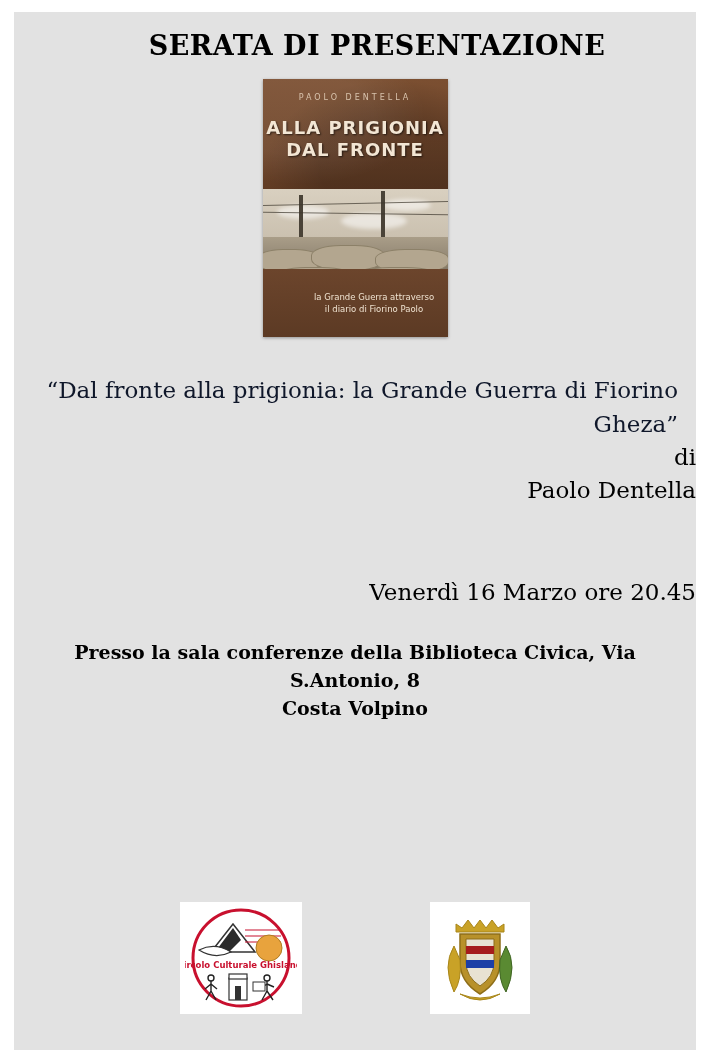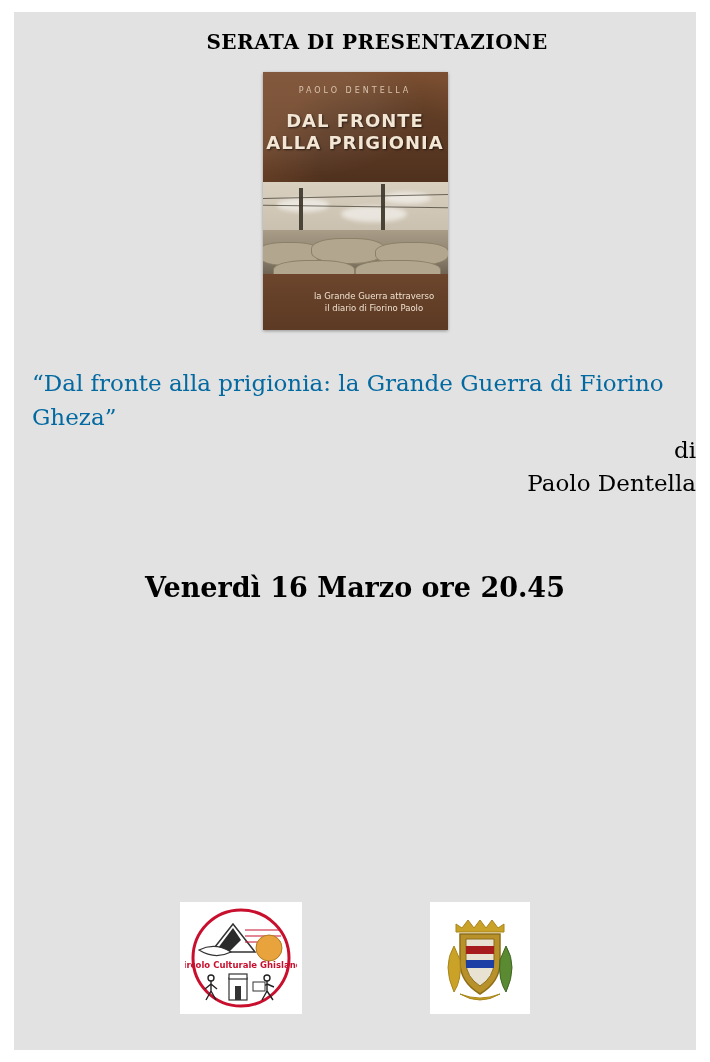--- a/index.html
+++ b/index.html
@@ -17,21 +17,21 @@
     width: 682px;
     height: 1038px;
     margin: 12px auto 0 auto;
     background: #e2e2e2;
     overflow: hidden;
   }
   .heading {
     text-align: center;
     font-family: "DejaVu Serif", serif;
     font-weight: bold;
-    font-size: 20px;
+    font-size: 27px;
     letter-spacing: 0.5px;
     color: #000;
     margin-top: 18px;
     padding-left: 44px;
   }
 
   
   .cover-wrap {
     width: 185px;
     margin: 18px auto 0 auto;
@@ -111,57 +111,57 @@
     background: #4a4338;
   }
   .wire {
     position:absolute;
     height: 1px;
     background: rgba(60,54,44,.7);
   }
   .cover-bottom {
     position: absolute;
     left: 0; right: 0; bottom: 0;
-    height: 56px;
+    height: 68px;
     background: linear-gradient(180deg,#6c452c 0%, #5c3a24 100%);
     display: flex;
     flex-direction: column;
     align-items: center;
     justify-content: center;
     padding-left: 38px;
   }
   .cover-sub {
     color: #efe2d0;
     font-family: "DejaVu Sans", sans-serif;
     font-size: 8.5px;
     line-height: 12px;
     text-align: center;
   }
 
   
   .book-title {
-    text-align: left;
+    text-align: right;
     font-family: "DejaVu Serif", serif;
     font-size: 23px;
     line-height: 34px;
-    color: #0369a1;
+    color: #0f172a;
     margin: 36px 18px 0 18px;
   }
   .di-line, .author-line {
     text-align: right;
     font-family: "DejaVu Serif", serif;
     font-size: 23px;
     line-height: 33px;
     color: #000;
   }
   .date-line {
-    text-align: center;
-    font-family: "DejaVu Serif", serif;
-    font-weight: bold;
-    font-size: 27px;
+    text-align: right;
+    font-family: "DejaVu Serif", serif;
+    font-weight: normal;
+    font-size: 23px;
     color: #000;
     margin-top: 72px;
   }
   .venue {
     text-align: center;
     font-family: "DejaVu Serif", serif;
     font-weight: bold;
     font-size: 19px;
     line-height: 28px;
     color: #000;
@@ -195,22 +195,22 @@
 
 <div class="poster">
 
   <div class="heading">SERATA DI PRESENTAZIONE</div>
 
   <div class="cover-wrap">
     <div class="cover">
       <div class="cover-top"></div>
       <div class="cover-author">PAOLO DENTELLA</div>
       <div class="cover-title">
+        <div>ALLA PRIGIONIA</div>
         <div>DAL FRONTE</div>
-        <div>ALLA PRIGIONIA</div>
       </div>
 
       <div class="cover-photo">
         <div class="sky"></div>
         <div class="cloud" style="left:14px; top:16px; width:52px; height:14px;"></div>
         <div class="cloud" style="left:78px; top:24px; width:66px; height:16px;"></div>
         <div class="cloud" style="left:120px; top:10px; width:48px; height:12px;"></div>
 
         <div class="pole" style="left:36px; top:6px; height:62px;"></div>
         <div class="pole" style="left:118px; top:2px; height:66px;"></div>
@@ -231,20 +231,25 @@
       </div>
     </div>
   </div>
 
   <div class="book-title">“Dal fronte alla prigionia: la Grande Guerra di Fiorino Gheza”</div>
   <div class="di-line">di</div>
   <div class="author-line">Paolo Dentella</div>
 
   <div class="date-line">Venerdì 16 Marzo ore 20.45</div>
 
+  <div class="venue">
+    <div>Presso la sala conferenze della Biblioteca Civica, Via</div>
+    <div>S.Antonio, 8</div>
+    <div>Costa Volpino</div>
+  </div>
 
   <div class="logos">
 
     <div class="logo-box">
       <svg width="112" height="104" viewBox="0 0 112 104">
         <circle cx="56" cy="52" r="48" fill="#ffffff" stroke="#c8102e" stroke-width="3"></circle>
         <polygon points="26,46 48,18 70,46" fill="#ffffff" stroke="#333" stroke-width="1.5"></polygon>
         <path d="M30,46 L48,22 L56,34 L44,46 Z" fill="#2b2b2b"></path>
         <g stroke="#c8102e" stroke-width="1.2">
           <line x1="60" y1="24" x2="96" y2="24"></line>

